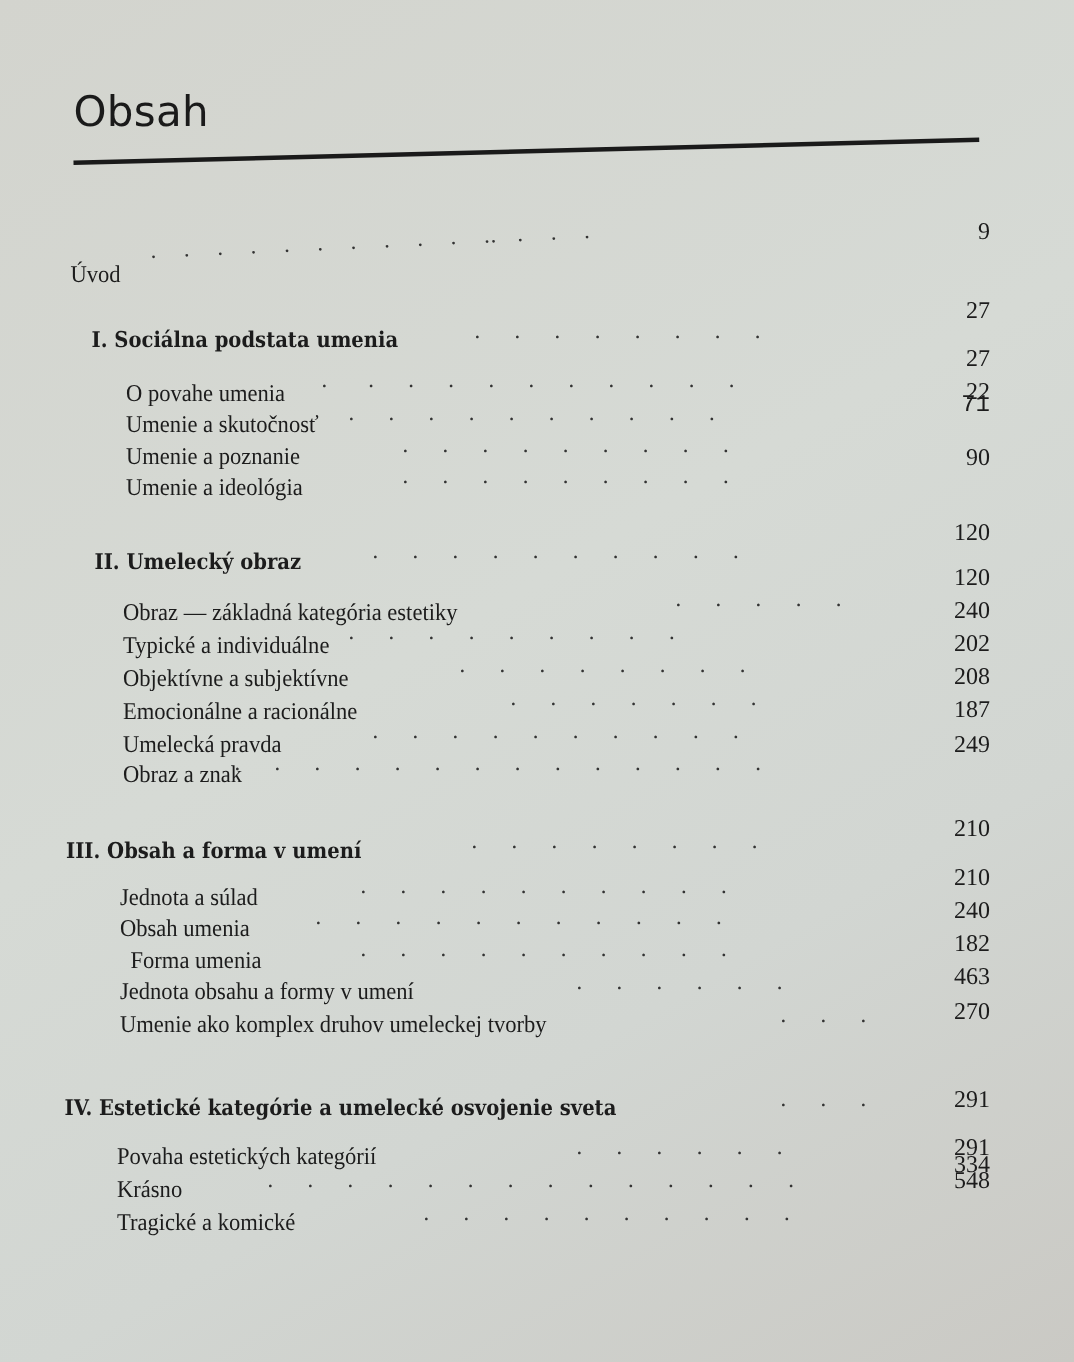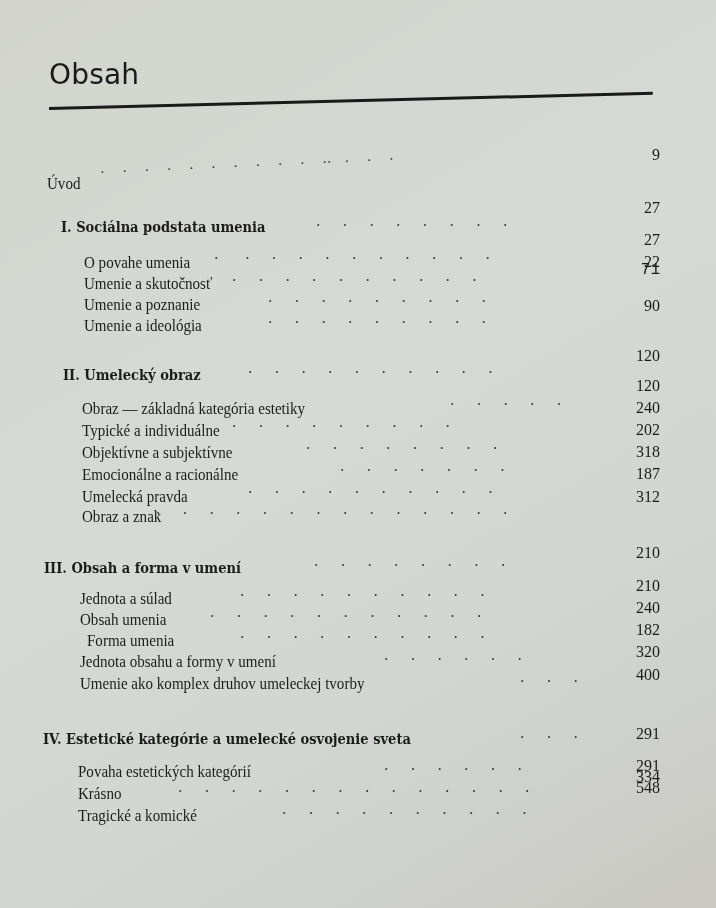--- a/index.html
+++ b/index.html
@@ -88,31 +88,31 @@
   <span class="page" style="top:399px;">240</span>
 </div>
 <div class="entry">
   <span class="label" style="left:82px;top:444px;">Objektívne a subjektívne</span>
   <span class="dots" style="left:306px;top:436px;">.&nbsp;&nbsp;&nbsp;&nbsp;&nbsp;.&nbsp;&nbsp;&nbsp;&nbsp;&nbsp;.&nbsp;&nbsp;&nbsp;&nbsp;&nbsp;.&nbsp;&nbsp;&nbsp;&nbsp;&nbsp;.&nbsp;&nbsp;&nbsp;&nbsp;&nbsp;.&nbsp;&nbsp;&nbsp;&nbsp;&nbsp;.&nbsp;&nbsp;&nbsp;&nbsp;&nbsp;.</span>
   <span class="page" style="top:421px;">202</span>
 </div>
 <div class="entry">
   <span class="label" style="left:82px;top:466px;">Emocionálne a racionálne</span>
   <span class="dots" style="left:340px;top:458px;">.&nbsp;&nbsp;&nbsp;&nbsp;&nbsp;.&nbsp;&nbsp;&nbsp;&nbsp;&nbsp;.&nbsp;&nbsp;&nbsp;&nbsp;&nbsp;.&nbsp;&nbsp;&nbsp;&nbsp;&nbsp;.&nbsp;&nbsp;&nbsp;&nbsp;&nbsp;.&nbsp;&nbsp;&nbsp;&nbsp;&nbsp;.</span>
-  <span class="page" style="top:443px;">318</span>
+  <span class="page" style="top:443px;">208</span>
 </div>
 <div class="entry">
   <span class="label" style="left:82px;top:488px;">Umelecká pravda</span>
   <span class="dots" style="left:248px;top:480px;">.&nbsp;&nbsp;&nbsp;&nbsp;&nbsp;.&nbsp;&nbsp;&nbsp;&nbsp;&nbsp;.&nbsp;&nbsp;&nbsp;&nbsp;&nbsp;.&nbsp;&nbsp;&nbsp;&nbsp;&nbsp;.&nbsp;&nbsp;&nbsp;&nbsp;&nbsp;.&nbsp;&nbsp;&nbsp;&nbsp;&nbsp;.&nbsp;&nbsp;&nbsp;&nbsp;&nbsp;.&nbsp;&nbsp;&nbsp;&nbsp;&nbsp;.&nbsp;&nbsp;&nbsp;&nbsp;&nbsp;.</span>
   <span class="page" style="top:465px;text-align:right;">187</span>
 </div>
 <div class="entry">
   <span class="label" style="left:82px;top:508px;">Obraz a znak</span>
   <span class="dots" style="left:156px;top:501px;">.&nbsp;&nbsp;&nbsp;&nbsp;&nbsp;.&nbsp;&nbsp;&nbsp;&nbsp;&nbsp;.&nbsp;&nbsp;&nbsp;&nbsp;&nbsp;.&nbsp;&nbsp;&nbsp;&nbsp;&nbsp;.&nbsp;&nbsp;&nbsp;&nbsp;&nbsp;.&nbsp;&nbsp;&nbsp;&nbsp;&nbsp;.&nbsp;&nbsp;&nbsp;&nbsp;&nbsp;.&nbsp;&nbsp;&nbsp;&nbsp;&nbsp;.&nbsp;&nbsp;&nbsp;&nbsp;&nbsp;.&nbsp;&nbsp;&nbsp;&nbsp;&nbsp;.&nbsp;&nbsp;&nbsp;&nbsp;&nbsp;.&nbsp;&nbsp;&nbsp;&nbsp;&nbsp;.&nbsp;&nbsp;&nbsp;&nbsp;&nbsp;.</span>
-  <span class="page" style="top:488px;">312</span>
+  <span class="page" style="top:488px;">249</span>
 </div>
 
 <div class="entry">
   <span class="label sec" style="left:44px;top:559px;">III. Obsah a forma v umení</span>
   <span class="dots" style="left:314px;top:553px;">.&nbsp;&nbsp;&nbsp;&nbsp;&nbsp;.&nbsp;&nbsp;&nbsp;&nbsp;&nbsp;.&nbsp;&nbsp;&nbsp;&nbsp;&nbsp;.&nbsp;&nbsp;&nbsp;&nbsp;&nbsp;.&nbsp;&nbsp;&nbsp;&nbsp;&nbsp;.&nbsp;&nbsp;&nbsp;&nbsp;&nbsp;.&nbsp;&nbsp;&nbsp;&nbsp;&nbsp;.</span>
   <span class="page" style="top:544px;">210</span>
 </div>
 <div class="entry">
   <span class="label" style="left:80px;top:590px;">Jednota a súlad</span>
   <span class="dots" style="left:240px;top:583px;">.&nbsp;&nbsp;&nbsp;&nbsp;&nbsp;.&nbsp;&nbsp;&nbsp;&nbsp;&nbsp;.&nbsp;&nbsp;&nbsp;&nbsp;&nbsp;.&nbsp;&nbsp;&nbsp;&nbsp;&nbsp;.&nbsp;&nbsp;&nbsp;&nbsp;&nbsp;.&nbsp;&nbsp;&nbsp;&nbsp;&nbsp;.&nbsp;&nbsp;&nbsp;&nbsp;&nbsp;.&nbsp;&nbsp;&nbsp;&nbsp;&nbsp;.&nbsp;&nbsp;&nbsp;&nbsp;&nbsp;.</span>
@@ -124,26 +124,26 @@
   <span class="page" style="top:599px;">240</span>
 </div>
 <div class="entry">
   <span class="label" style="left:87px;top:632px;">Forma umenia</span>
   <span class="dots" style="left:240px;top:625px;">.&nbsp;&nbsp;&nbsp;&nbsp;&nbsp;.&nbsp;&nbsp;&nbsp;&nbsp;&nbsp;.&nbsp;&nbsp;&nbsp;&nbsp;&nbsp;.&nbsp;&nbsp;&nbsp;&nbsp;&nbsp;.&nbsp;&nbsp;&nbsp;&nbsp;&nbsp;.&nbsp;&nbsp;&nbsp;&nbsp;&nbsp;.&nbsp;&nbsp;&nbsp;&nbsp;&nbsp;.&nbsp;&nbsp;&nbsp;&nbsp;&nbsp;.&nbsp;&nbsp;&nbsp;&nbsp;&nbsp;.</span>
   <span class="page" style="top:621px;">182</span>
 </div>
 <div class="entry">
   <span class="label" style="left:80px;top:653px;">Jednota obsahu a formy v umení</span>
   <span class="dots" style="left:384px;top:647px;">.&nbsp;&nbsp;&nbsp;&nbsp;&nbsp;.&nbsp;&nbsp;&nbsp;&nbsp;&nbsp;.&nbsp;&nbsp;&nbsp;&nbsp;&nbsp;.&nbsp;&nbsp;&nbsp;&nbsp;&nbsp;.&nbsp;&nbsp;&nbsp;&nbsp;&nbsp;.</span>
-  <span class="page" style="top:643px;">320</span>
+  <span class="page" style="top:643px;">463</span>
 </div>
 <div class="entry">
   <span class="label" style="left:80px;top:675px;">Umenie ako komplex druhov umeleckej tvorby</span>
   <span class="dots" style="left:520px;top:669px;">.&nbsp;&nbsp;&nbsp;&nbsp;&nbsp;.&nbsp;&nbsp;&nbsp;&nbsp;&nbsp;.</span>
-  <span class="page" style="top:666px;">400</span>
+  <span class="page" style="top:666px;">270</span>
 </div>
 
 <div class="entry">
   <span class="label sec" style="left:43px;top:730px;">IV. Estetické kategórie a umelecké osvojenie sveta</span>
   <span class="dots" style="left:520px;top:725px;">.&nbsp;&nbsp;&nbsp;&nbsp;&nbsp;.&nbsp;&nbsp;&nbsp;&nbsp;&nbsp;.</span>
   <span class="page" style="top:725px;">291</span>
 </div>
 <div class="entry">
   <span class="label" style="left:78px;top:763px;">Povaha estetických kategórií</span>
   <span class="dots" style="left:384px;top:757px;">.&nbsp;&nbsp;&nbsp;&nbsp;&nbsp;.&nbsp;&nbsp;&nbsp;&nbsp;&nbsp;.&nbsp;&nbsp;&nbsp;&nbsp;&nbsp;.&nbsp;&nbsp;&nbsp;&nbsp;&nbsp;.&nbsp;&nbsp;&nbsp;&nbsp;&nbsp;.</span>

